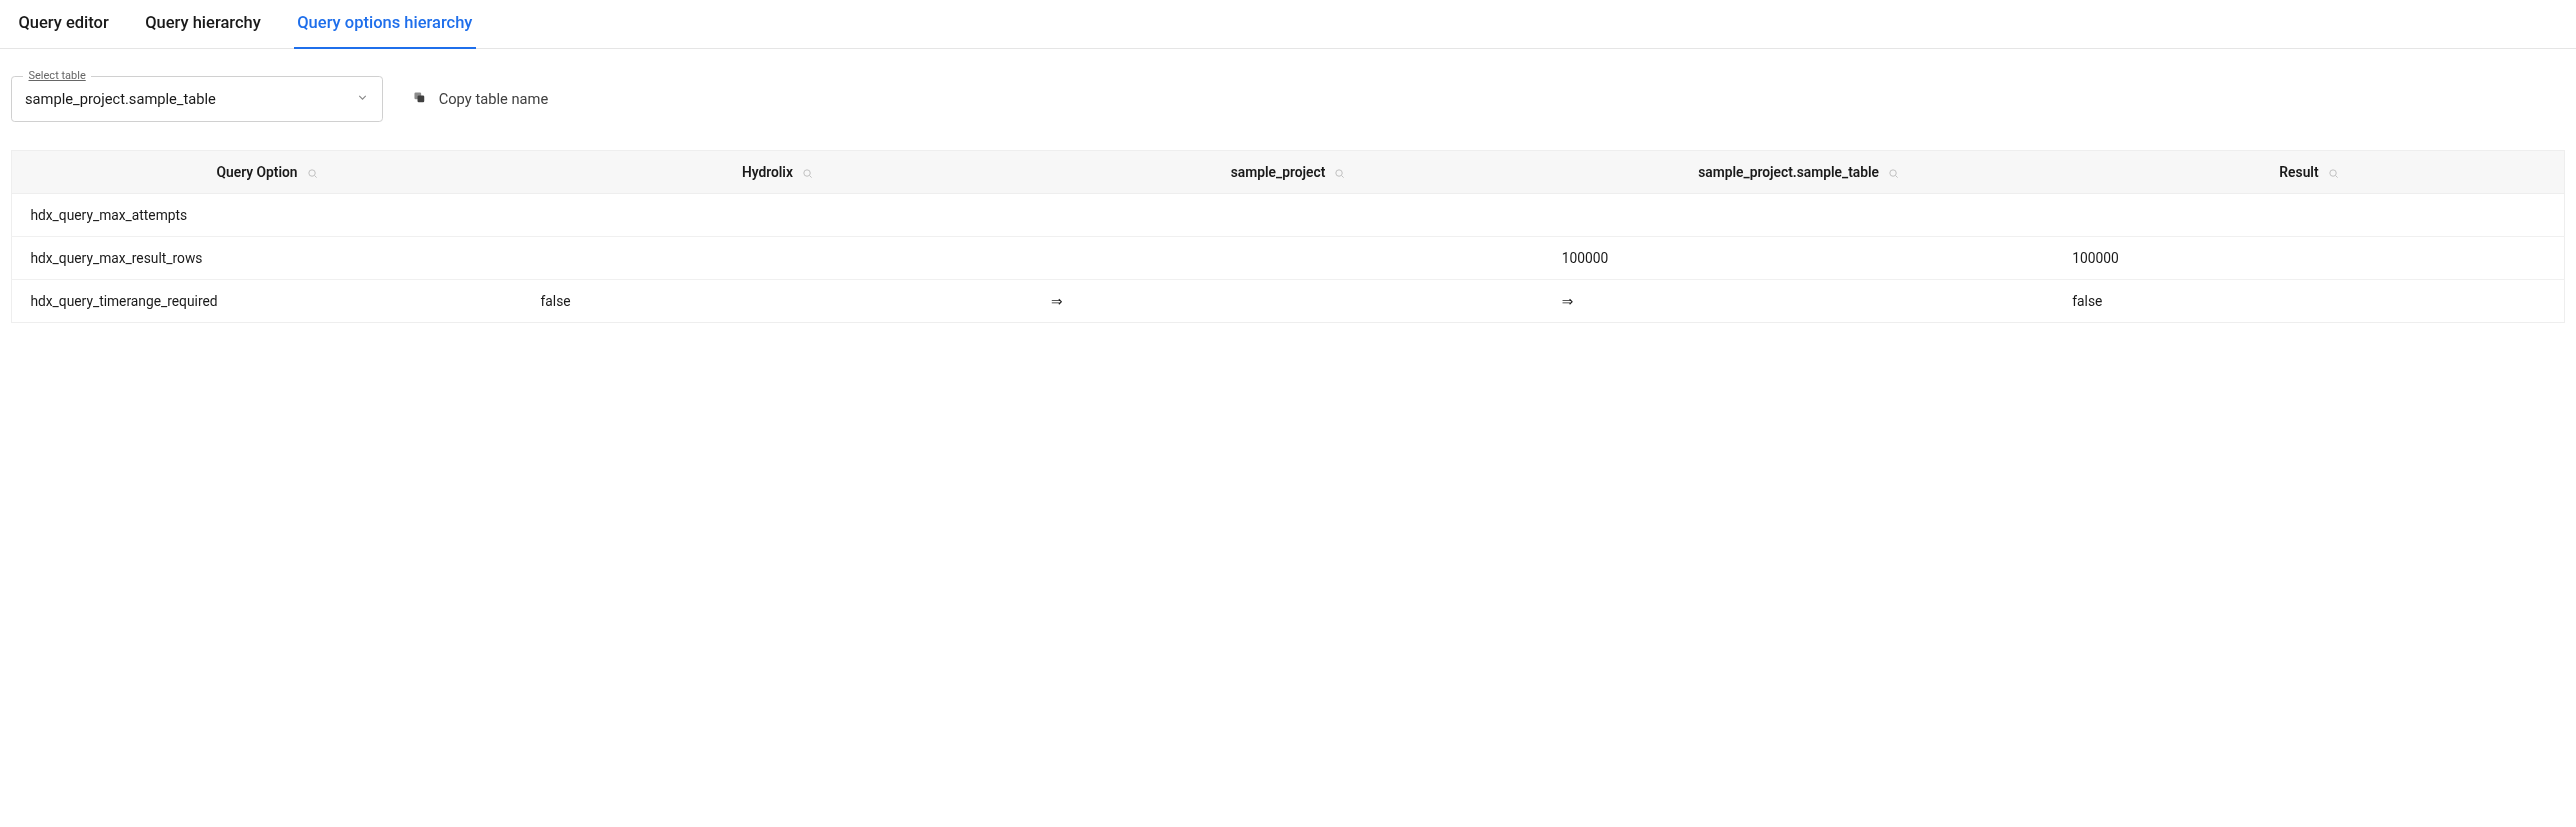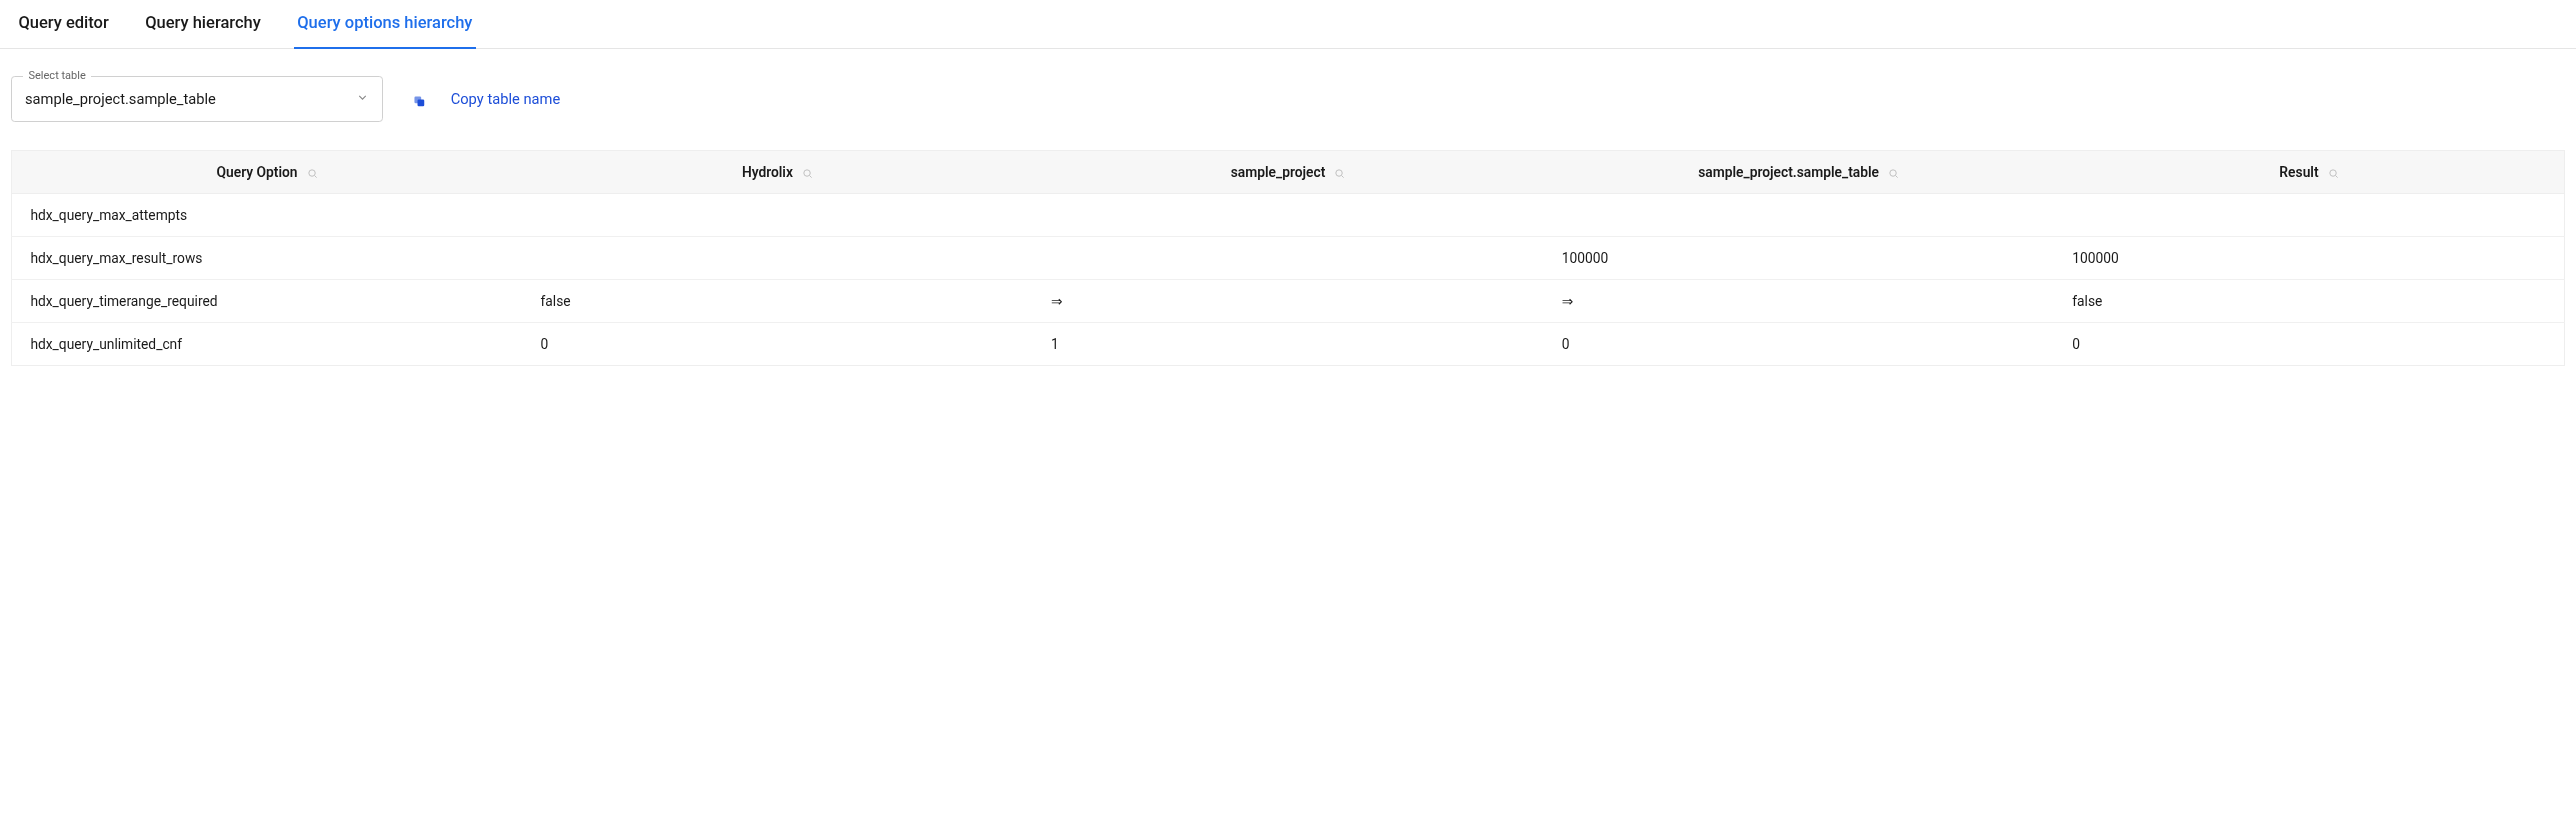--- a/index.html
+++ b/index.html
@@ -46,42 +46,43 @@
       min-width: 372px;
     }
     .select-label {
       position: absolute;
       top: -8.3px;
       left: 11px;
       background: #fff;
       padding: 0 5.5px;
       font-size: 11px;
       color: #666;
+      text-decoration: underline;
     }
     .select-value {
       padding: 13px 37px 13px 13px;
       font-size: 14.7px;
       color: #1a1a1a;
       cursor: pointer;
       display: flex;
       align-items: center;
       justify-content: space-between;
     }
     .chevron {
       position: absolute;
       right: 13px;
       top: 50%;
       transform: translateY(-50%);
       color: #888;
     }
     .copy-btn {
       display: flex;
-      align-items: flex-end;
-      gap: 24px;
-      color: #1d4ed8;
+      align-items: flex-start;
+      gap: 12px;
+      color: #404040;
       cursor: pointer;
       font-size: 14.7px;
     }
     .copy-icon {
       display: inline-flex;
     }
     .table-container {
       padding: 0 11px;
     }
     table {
@@ -223,23 +224,16 @@
         <td>100000</td>
         <td>100000</td>
       </tr>
       <tr>
         <td>hdx_query_timerange_required</td>
         <td>false</td>
         <td class="arrow">⇒</td>
         <td class="arrow">⇒</td>
         <td>false</td>
       </tr>
-      <tr>
-        <td>hdx_query_unlimited_cnf</td>
-        <td>0</td>
-        <td>1</td>
-        <td>0</td>
-        <td>0</td>
-      </tr>
     </tbody>
   </table>
 </div>
 
 
 </body></html>

